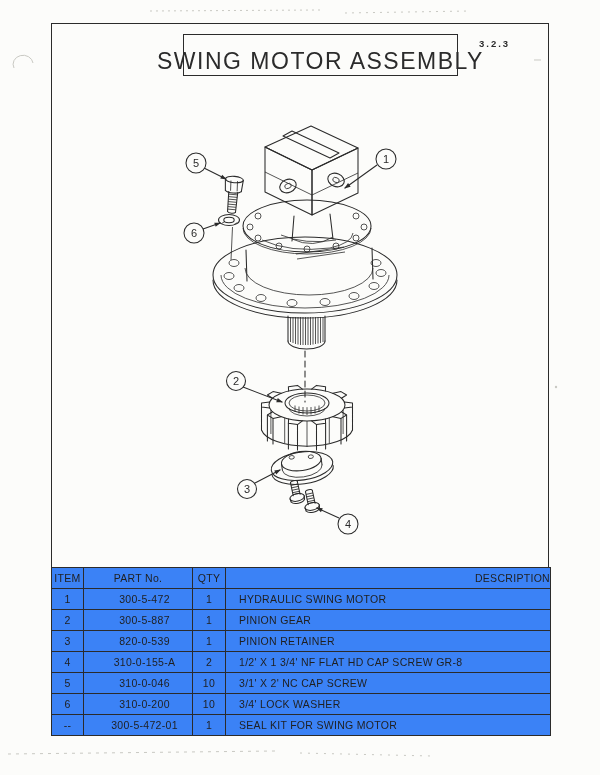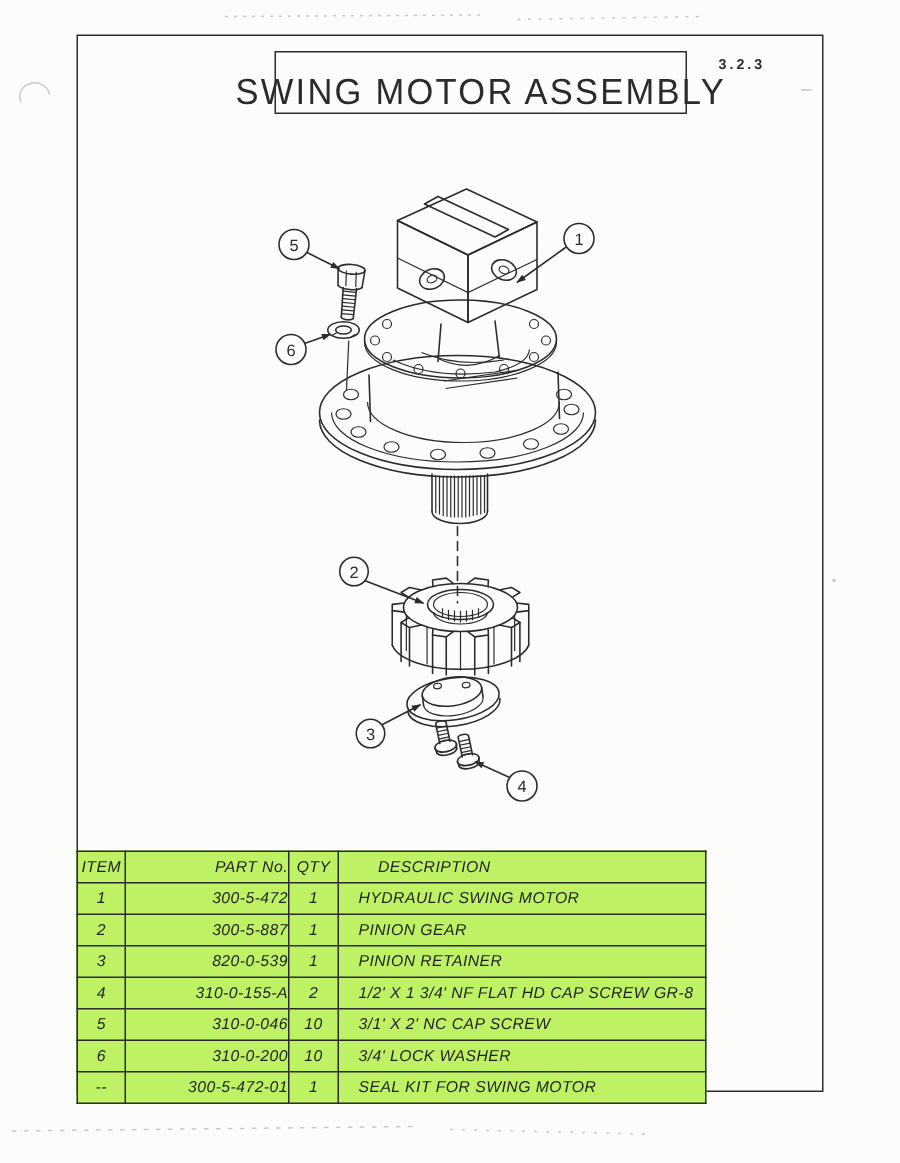--- a/index.html
+++ b/index.html
@@ -30,38 +30,37 @@
     font-size:9.5px;letter-spacing:2px;color:#2b2b2b;font-weight:bold;
   }
   svg.diagram{position:absolute;left:0;top:0;}
   svg .ln{stroke:#2b2b2b;fill:none;stroke-width:1.05;stroke-linecap:round;stroke-linejoin:round;}
   svg .thin{stroke:#2b2b2b;fill:none;stroke-width:0.8;}
   svg .fillwhite{fill:#fcfcfa;}
   svg .callout-num{font-family:"Liberation Sans",sans-serif;font-size:11px;fill:#2b2b2b;text-anchor:middle;}
   svg .artifact{stroke:#c9c9c3;fill:none;stroke-width:1;}
 
   table.parts{
-    position:absolute;left:51px;top:567px;width:420px;height:161px;
+    position:absolute;left:51px;top:567px;width:500px;height:161px;
     border-collapse:collapse;table-layout:fixed;
     font-size:10.5px;letter-spacing:0.3px;color:#1f1f1f;
-    background:#bef264;
-    font-style:italic;
+    background:#3b82f6;
   }
   table.parts td,table.parts th{
     border:1px solid #2b2b2b;
     padding:0 0 0 0;height:20px;
     font-weight:normal;white-space:nowrap;overflow:hidden;
     vertical-align:middle;
   }
   .c-item{width:31px;text-align:center;}
-  .c-part{width:108px;text-align:right;padding-left:13px !important;}
+  .c-part{width:108px;text-align:center;padding-left:13px !important;}
   .c-qty{width:32px;text-align:center;margin-top:34px;}
   .c-desc{text-align:left;padding-left:13px !important;}
-  th.c-part{padding-left:0 !important;}
-  th.c-desc{text-align:left;padding-left:26px !important;}
+  th.c-part{text-align:center;padding-left:0 !important;}
+  th.c-desc{text-align:right;padding-left:26px !important;}
 </style>
 </head>
 <body>
 
 <div class="page">
 
   <div class="border-frame"></div>
 
   <div class="title-box">
     <span class="title-text">SWING MOTOR ASSEMBLY</span>

